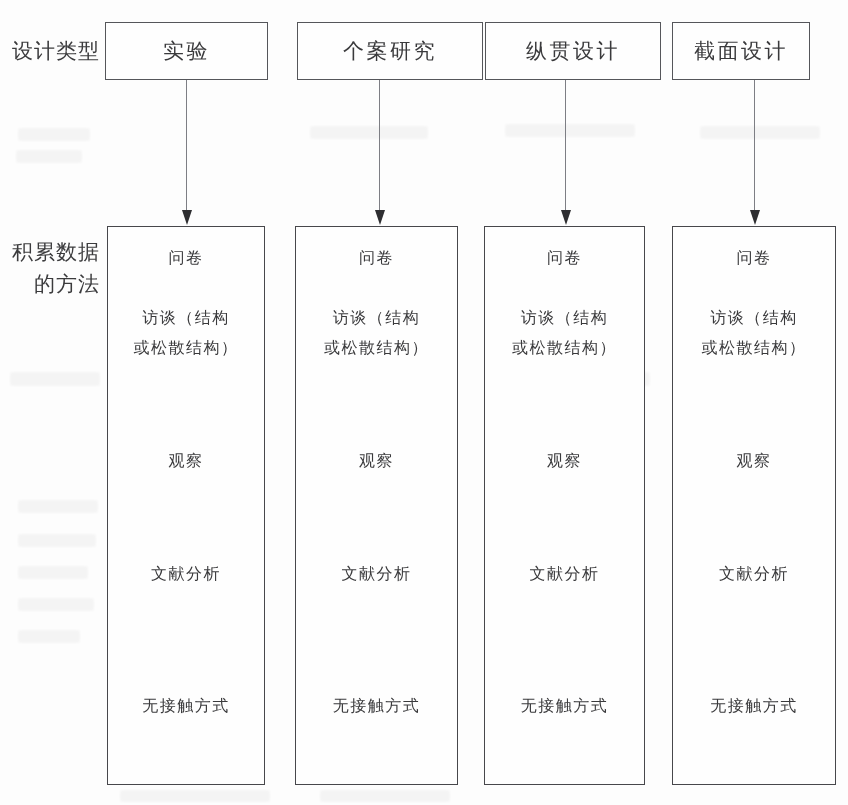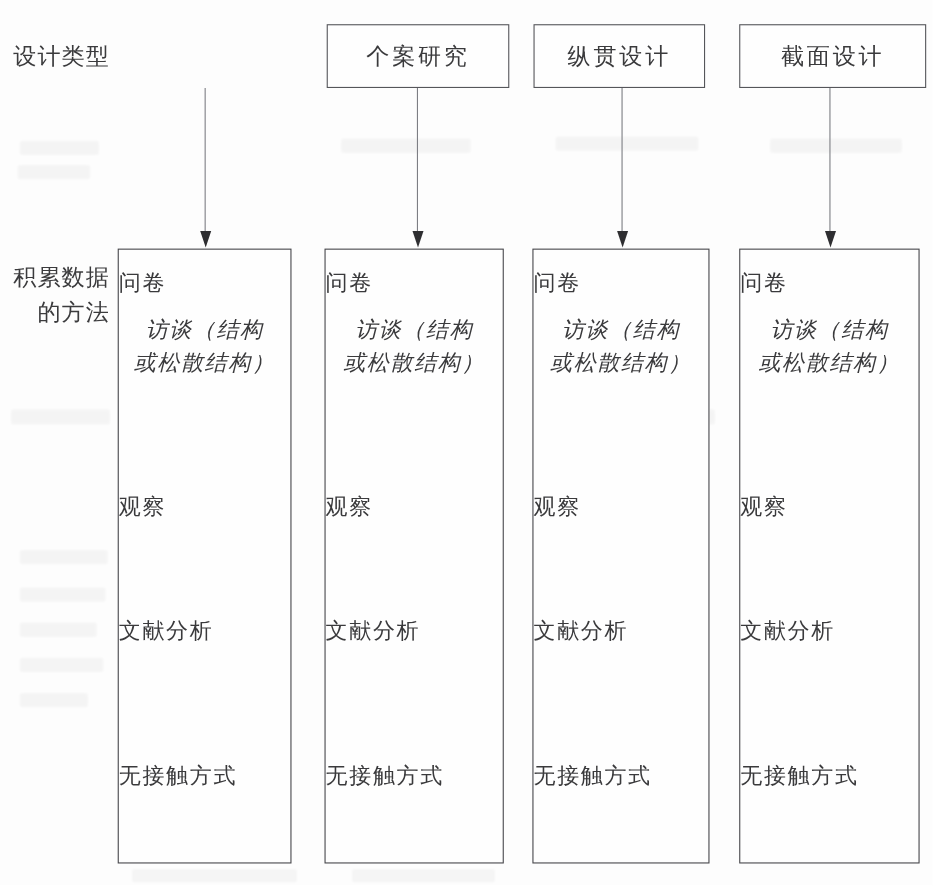--- a/index.html
+++ b/index.html
@@ -94,28 +94,29 @@
     top: 226px;
     height: 559px;
     border: 1.7px solid #47474b;
     background: #fefefe;
     box-sizing: border-box;
   }
   .main-box .cell {
     position: absolute;
     left: 0;
     right: 0;
-    font-size: 20px;
+    text-align: center;
+    font-size: 16px;
     line-height: 30px;
     letter-spacing: 1.5px;
     color: #3a3a3c;
     white-space: pre-line;
   }
   .cell-questionnaire { top: 16px; }
-  .cell-interview     { top: 58px; text-align: center; letter-spacing: 0.5px; font-style: italic; }
+  .cell-interview     { top: 76px; text-align: center; letter-spacing: 0.5px; }
   .cell-observation   { top: 219px; }
   .cell-literature    { top: 332px; }
   .cell-unobtrusive   { top: 464px; }
 </style>
 </head>
 <body>
 
 <div id="page">
 
   <div class="bleed" style="left:18px;  top:128px; width:72px;  height:13px;"></div>
@@ -144,27 +145,30 @@
   <div class="bleed" style="left:700px; top:500px; width:118px; height:13px;"></div>
   <div class="bleed" style="left:700px; top:600px; width:118px; height:13px;"></div>
   <div class="bleed" style="left:120px; top:790px; width:150px; height:12px;"></div>
   <div class="bleed" style="left:320px; top:790px; width:130px; height:12px;"></div>
 
   <div class="row-label" style="left:-16px; top:36px; width:116px;">设计类型</div>
 
   <div class="row-label" style="left:-16px; top:236px; width:116px; white-space:pre-line; line-height:32px;">积累数据
 的方法</div>
 
-  <div class="top-box" style="left:297px; width:166px;">
+  <div class="top-box" style="left:105px; width:163px;">
+    <span class="box-title">实验</span>
+  </div>
+  <div class="top-box" style="left:297px; width:186px;">
     <span class="box-title">个案研究</span>
   </div>
-  <div class="top-box" style="left:485px; width:156px;">
+  <div class="top-box" style="left:485px; width:176px;">
     <span class="box-title">纵贯设计</span>
   </div>
-  <div class="top-box" style="left:672px; width:170px;">
+  <div class="top-box" style="left:672px; width:138px;">
     <span class="box-title">截面设计</span>
   </div>
 
   <div class="arrow" style="left:182px;">
     <div class="shaft"></div>
     <div class="head"></div>
   </div>
   <div class="arrow" style="left:375px;">
     <div class="shaft"></div>
     <div class="head"></div>

